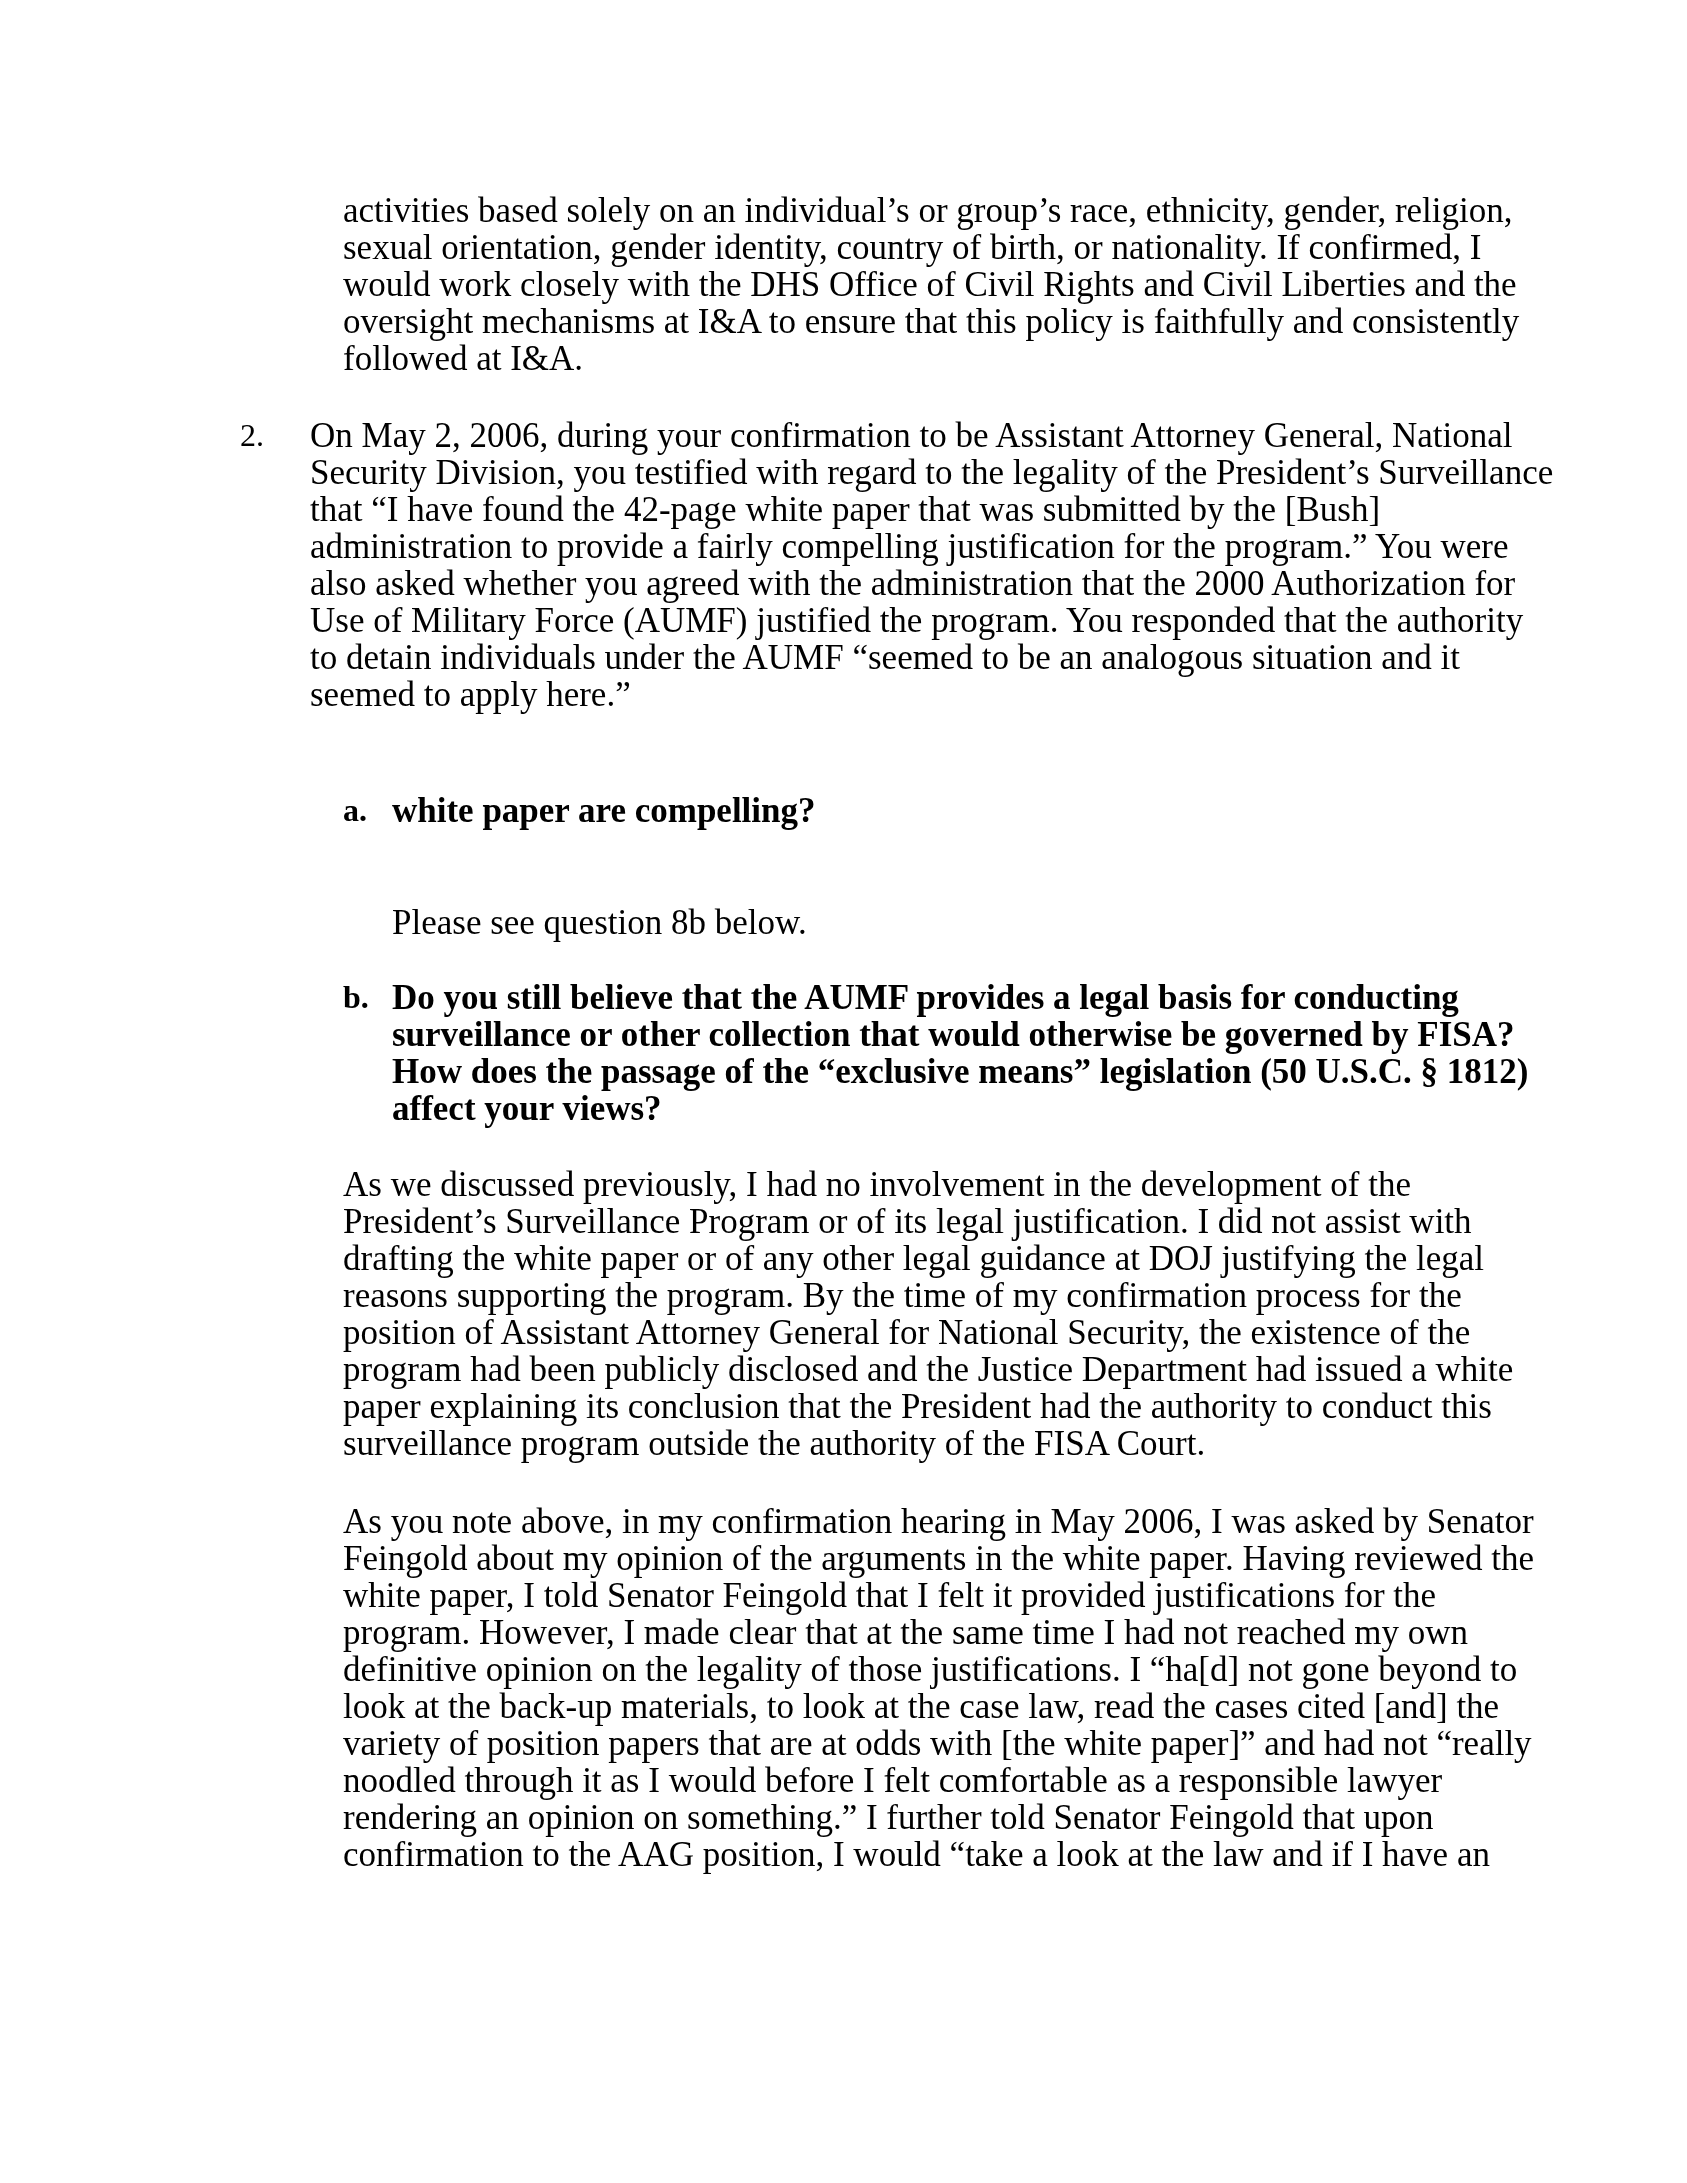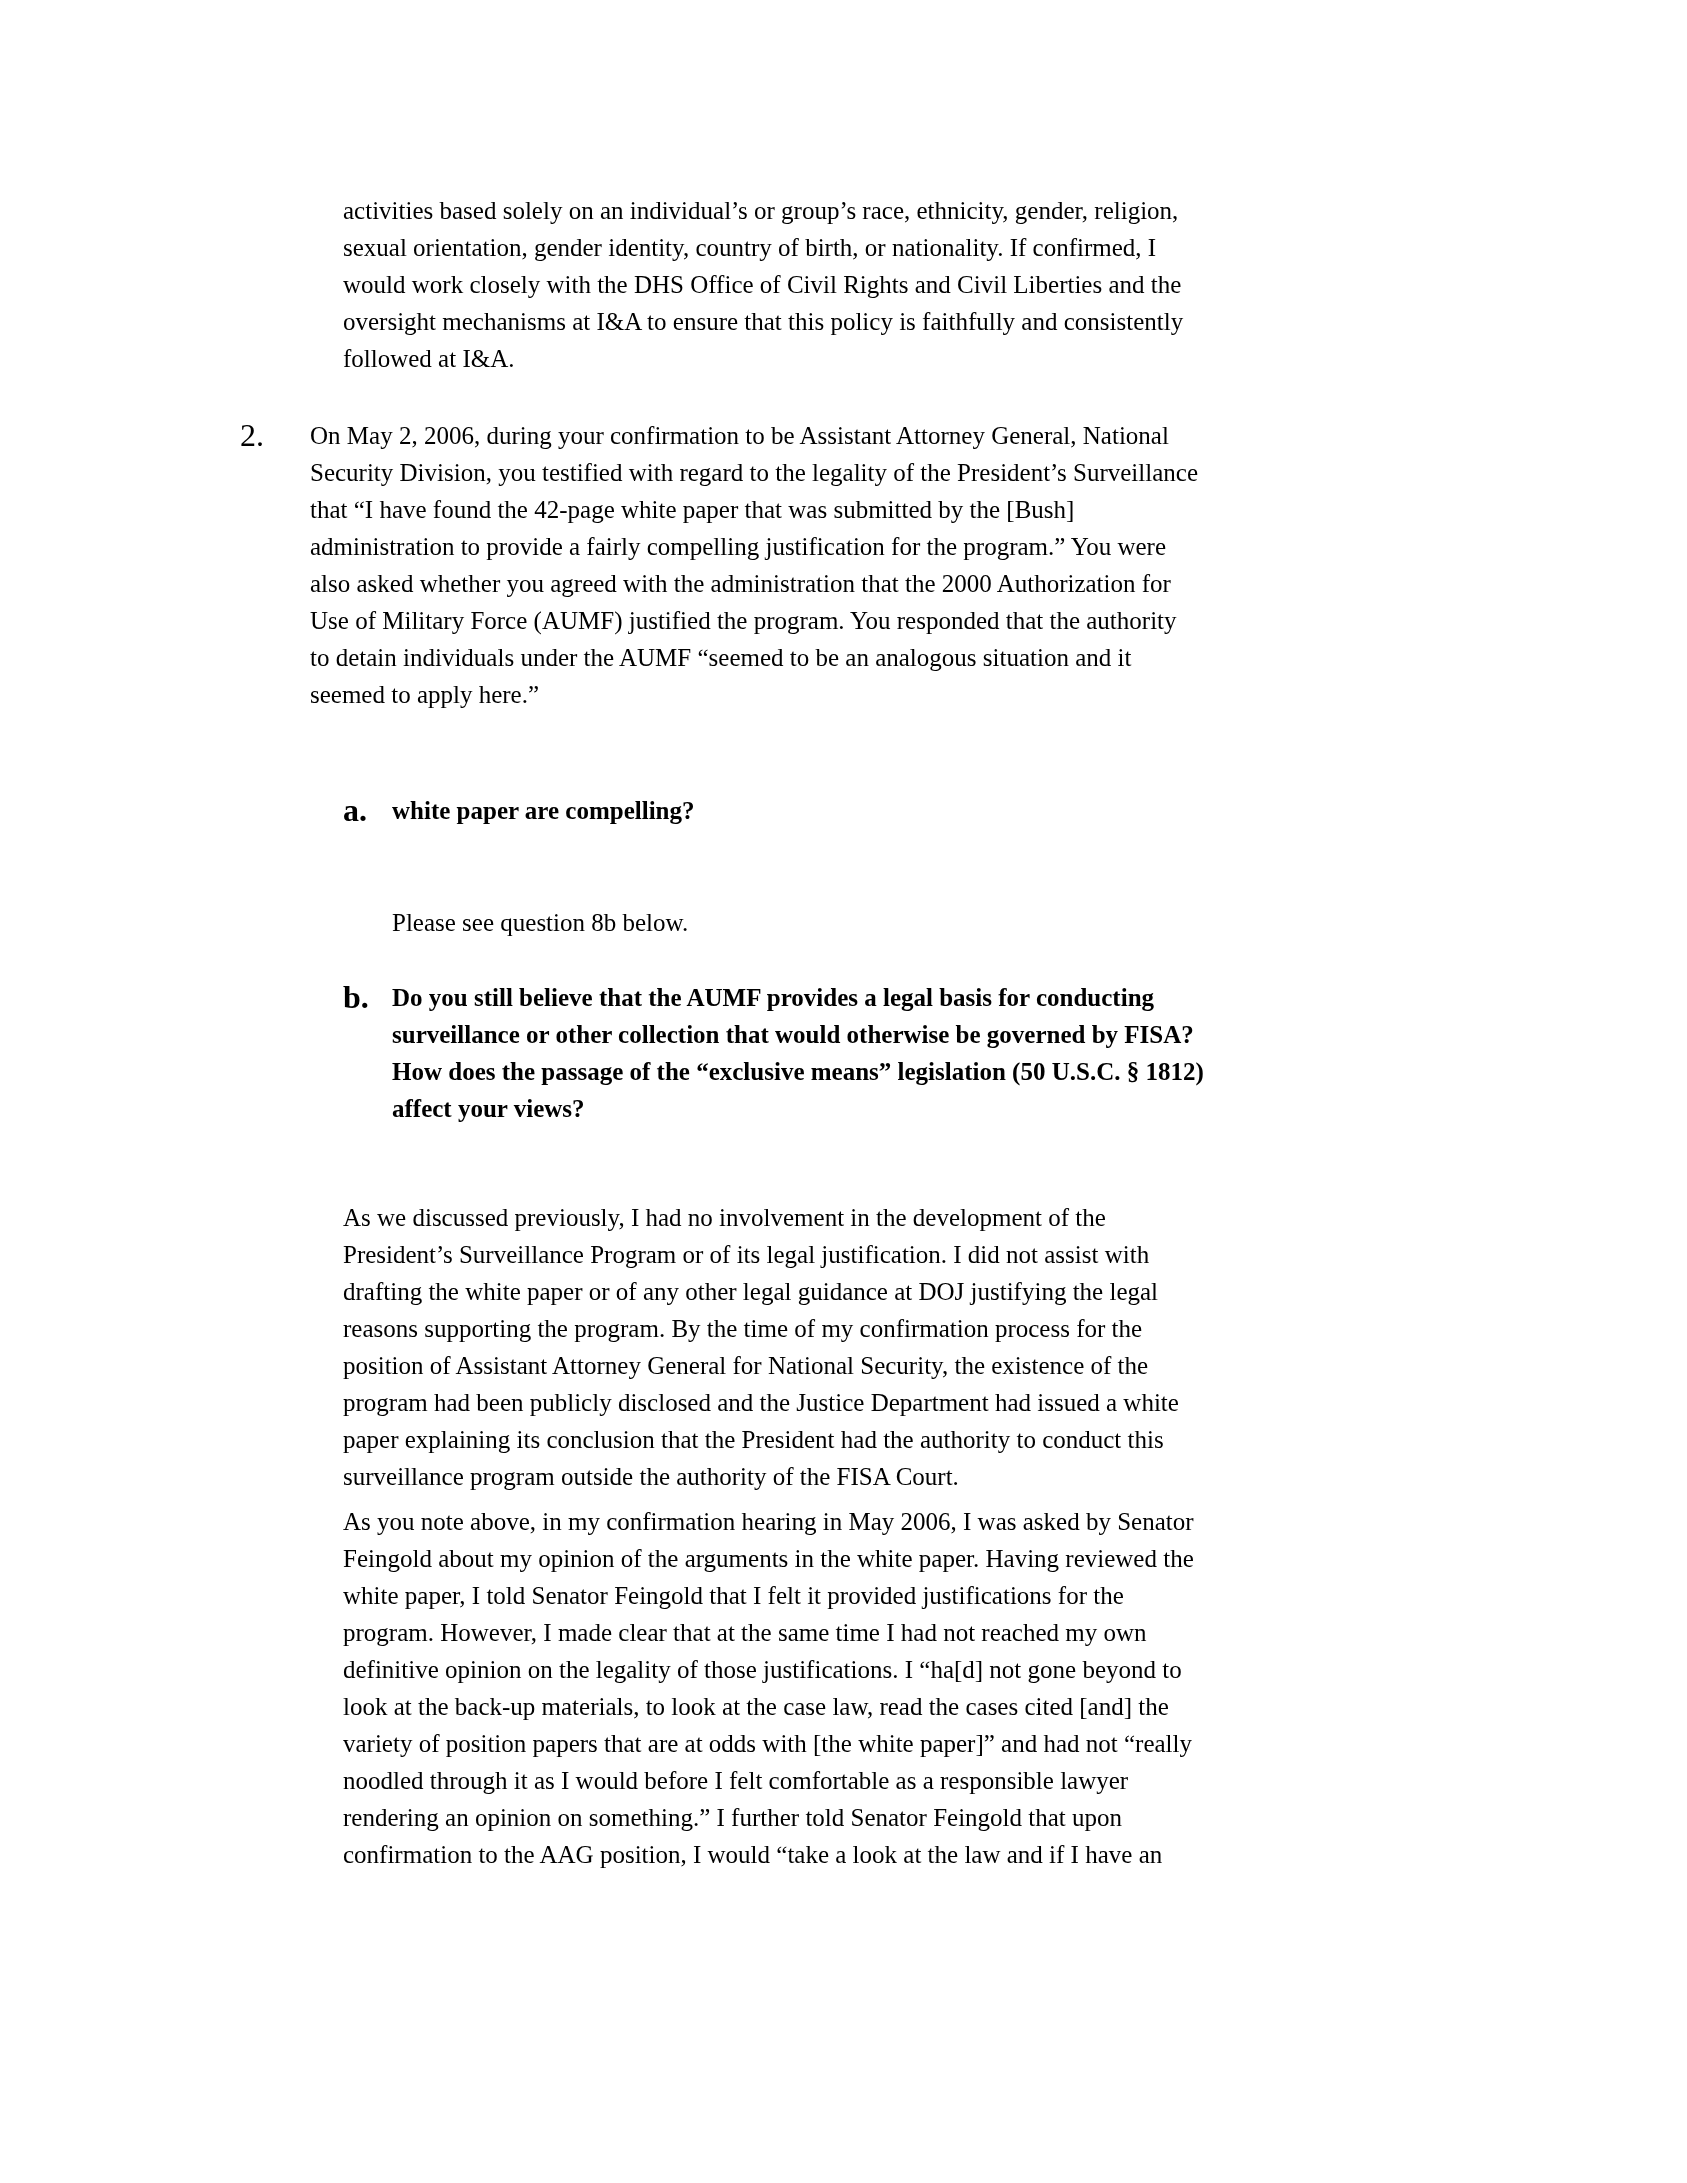--- a/index.html
+++ b/index.html
@@ -1,18 +1,18 @@
 <!DOCTYPE html>
 <html style="font-size:10.6px"><head>
 <meta charset="utf-8">
 <style>
   html, body { margin: 0; padding: 0; background: #ffffff; }
   body { width: 1687px; height: 2183px; position: relative; overflow: hidden;
          font-family: "Liberation Serif", "DejaVu Serif", serif; color: #000; }
-  .block { position: absolute; font-size: 25px; line-height: 37px; white-space: nowrap; }
+  .block { position: absolute; font-size: 35px; line-height: 37px; white-space: nowrap; }
   .line { display: block; height: 37px; }
   .bold { font-weight: bold; }
   .marker { position: absolute; font-size: 32px; line-height: 37px; }
 </style>
 </head>
 <body>
 
 <div class="block" style="left:343px; top:192px;">
   <span class="line">activities based solely on an individual’s or group’s race, ethnicity, gender, religion,</span>
   <span class="line">sexual orientation, gender identity, country of birth, or nationality.  If confirmed, I</span>
@@ -42,21 +42,21 @@
 </div>
 
 <div class="marker bold" style="left:343px; top:979px;">b.</div>
 <div class="block bold" style="left:392px; top:979px;">
   <span class="line">Do you still believe that the AUMF provides a legal basis for conducting</span>
   <span class="line">surveillance or other collection that would otherwise be governed by FISA?</span>
   <span class="line">How does the passage of the “exclusive means” legislation (50 U.S.C. § 1812)</span>
   <span class="line">affect your views?</span>
 </div>
 
-<div class="block" style="left:343px; top:1166px;margin-top:33px;">
+<div class="block" style="left:343px; top:1166px;">
   <span class="line">As we discussed previously, I had no involvement in the development of the</span>
   <span class="line">President’s Surveillance Program or of its legal justification.  I did not assist with</span>
   <span class="line">drafting the white paper or of any other legal guidance at DOJ justifying the legal</span>
   <span class="line">reasons supporting the program.  By the time of my confirmation process for the</span>
   <span class="line">position of Assistant Attorney General for National Security, the existence of the</span>
   <span class="line">program had been publicly disclosed and the Justice Department had issued a white</span>
   <span class="line">paper explaining its conclusion that the President had the authority to conduct this</span>
   <span class="line">surveillance program outside the authority of the FISA Court.</span>
 </div>
 

